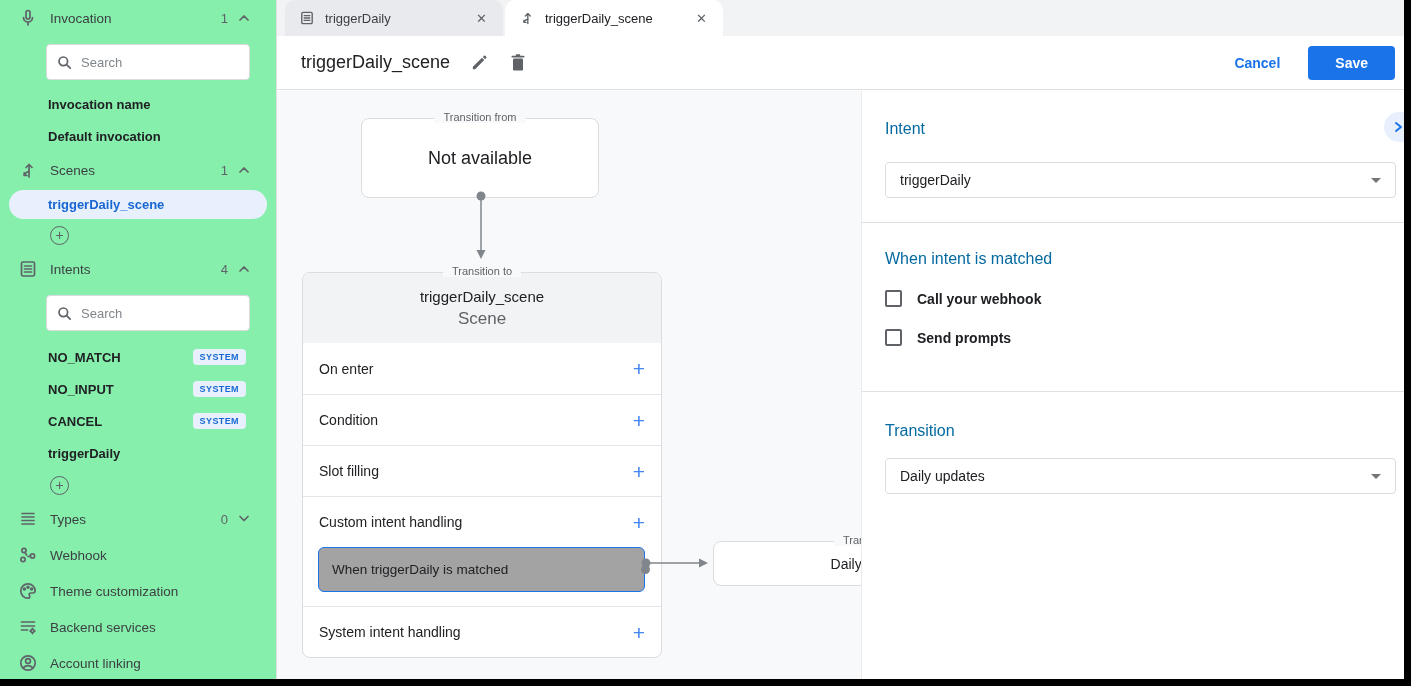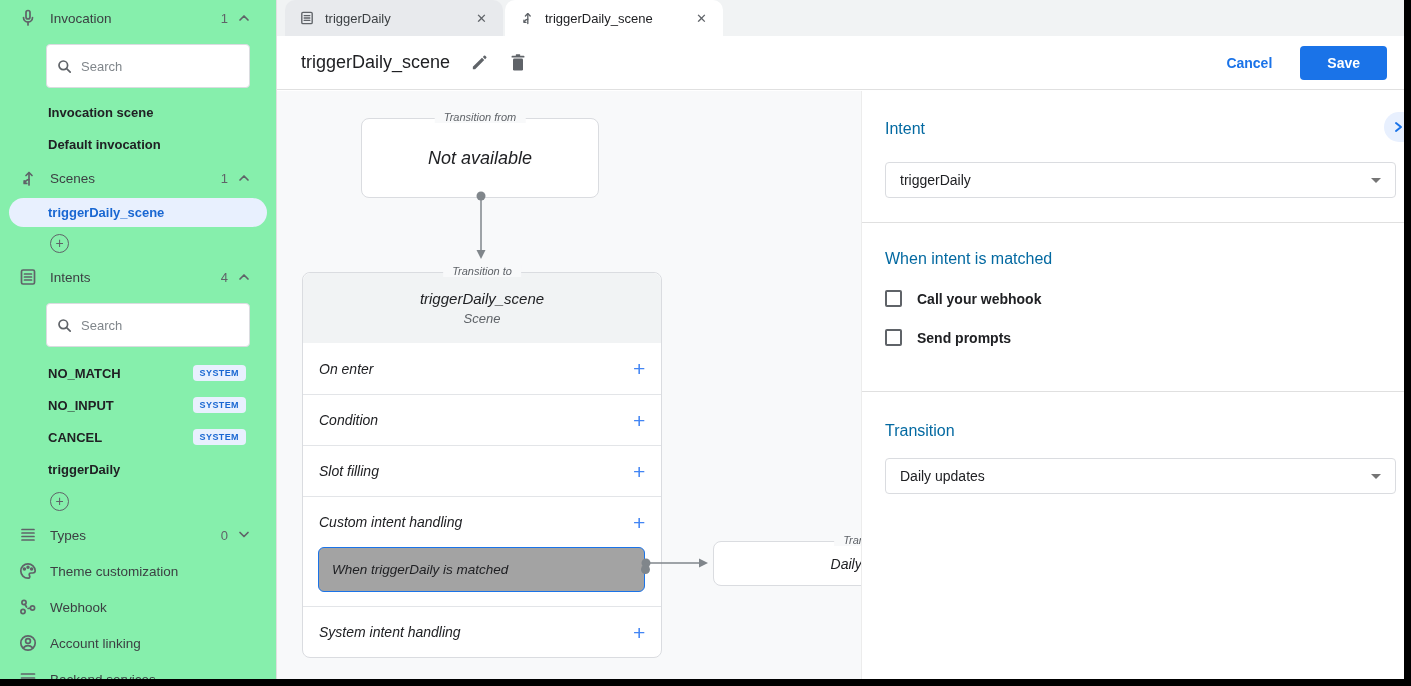--- a/index.html
+++ b/index.html
@@ -12,21 +12,21 @@
   .edge-right  { position:absolute; top:0; bottom:0; right:0; width:7px;  background:#000; z-index:90; }
 
   
   .sidebar { position:absolute; left:0; top:0; bottom:0; width:277px; background:#86efac;
     border-right:1px solid #e0e0e0; font-size:13.5px; z-index:5; }
   .side-head { display:flex; align-items:center; height:36px; padding:0 26px 0 18px; cursor:pointer; }
   .side-head .ic { width:20px; height:20px; margin-right:12px; flex:none; display:flex; align-items:center; justify-content:center; }
   .side-head .lbl { font-size:13.5px; color:#3c4043; }
   .side-head .cnt { margin-left:auto; color:#5f6368; font-size:13px; margin-right:10px; }
   .side-head .chev { width:12px; height:12px; }
-  .search-wrap { margin:8px 26px 8px 46px; height:44px; border:1px solid #dadce0; border-radius:4px;
+  .search-wrap { margin:8px 26px 8px 46px; height:36px; border:1px solid #dadce0; border-radius:4px;
     display:flex; align-items:center; padding:0 10px; background:#fff; }
   .search-wrap svg { flex:none; margin-right:9px; }
   .search-wrap input { border:none; outline:none; width:100%; font-size:13px; color:#202124;
     font-family:"Liberation Sans",sans-serif; background:transparent; }
   .search-wrap input::placeholder { color:#80868b; }
   .side-item { display:flex; align-items:center; height:32px; padding:0 30px 0 48px;
     font-weight:bold; font-size:13px; color:#202124; cursor:pointer; }
   .side-item .badge { margin-left:auto; background:#e8f0fe; color:#1967d2; font-size:9px;
     font-weight:bold; letter-spacing:.4px; padding:3px 7px; border-radius:4px; }
   .side-item-selected { display:flex; align-items:center; height:29px; margin:2px 9px 0 9px;
@@ -50,40 +50,40 @@
   .tab .close { margin-left:auto; color:#5f6368; font-size:13px; padding:2px 4px; cursor:pointer; }
   .tab-inactive { background:#e8eaed; color:#3c4043; margin-right:2px; }
   .tab-active { background:#fff; color:#202124; }
 
   .editor-header { height:54px; background:#fff; border-bottom:1px solid #e0e0e0;
     display:flex; align-items:center; padding:0 16px 0 24px; }
   .doc-title { font-size:18px; color:#202124; }
   .hicon { margin-left:20px; cursor:pointer; display:flex; align-items:center; }
   .btn-cancel { margin-left:auto; color:#1a73e8; font-size:14px; font-weight:bold;
     background:none; border:none; padding:8px 16px; cursor:pointer; font-family:"Liberation Sans",sans-serif; }
-  .btn-save { margin-left:12px; margin-right:8px; background:#1a73e8; color:#fff; font-size:14px; font-weight:bold;
+  .btn-save { margin-left:12px; margin-right:0; background:#1a73e8; color:#fff; font-size:14px; font-weight:bold;
     border:none; border-radius:4px; padding:9px 27px; cursor:pointer; font-family:"Liberation Sans",sans-serif; }
 
   .workspace { position:absolute; top:91px; left:0; right:0; bottom:0; display:flex; }
 
   
-  .canvas { position:relative; width:584px; flex:none; background:#f8f9fa; overflow:hidden;font-style:italic; }
+  .canvas { position:relative; width:584px; flex:none; background:#f8f9fa; overflow:hidden; }
   .legend-box { position:absolute; background:#fff; border:1px solid #dadce0; border-radius:8px; }
   .legend { position:absolute; top:-8px; left:50%; transform:translateX(-50%); background:#f8f9fa;
     padding:0 9px; font-size:11px; color:#5f6368; white-space:nowrap; }
   .from-box { left:84px; top:27px; width:238px; height:80px; display:flex; align-items:center; justify-content:center; }
   .from-box .txt { font-size:18px; color:#202124; }
   .arrow-svg { position:absolute; overflow:visible; }
 
   .scene-card { position:absolute; left:25px; top:181px; width:360px; background:#fff;
     border:1px solid #dadce0; border-radius:8px; }
   .card-header { height:70px; background:#f1f3f4; border-radius:8px 8px 0 0;
     display:flex; flex-direction:column; align-items:center; justify-content:center; }
   .card-title { font-size:15px; color:#202124; }
-  .card-sub { font-size:13px; color:#5f6368; margin-top:4px; }
+  .card-sub { font-size:17px; color:#5f6368; margin-top:4px; }
   .card-row { height:51px; display:flex; align-items:center; padding:0 16px;
     border-top:1px solid #e3e5e8; font-size:14px; color:#202124; }
   .card-row .plus { margin-left:auto; color:#4285f4; font-size:21px; font-weight:400; cursor:pointer; line-height:1; }
   .chip-wrap { padding:0 16px 14px 15px; }
   .handler-chip { position:relative; height:45px; border:1.5px solid #1a73e8; background:#a3a3a3;
     border-radius:6px; display:flex; align-items:center; padding-left:13px; font-size:13.5px; color:#202124; cursor:pointer; }
   .chip-dot { position:absolute; right:-6px; top:50%; margin-top:-4.5px; width:9px; height:9px;
     border-radius:50%; background:#80868b; }
   .target-box { left:436px; top:450px; width:320px; height:45px; display:flex; align-items:center; justify-content:center; }
   .target-box .txt { font-size:14px; color:#202124; white-space:nowrap; }
@@ -142,21 +142,21 @@
 
     <div class="search-wrap">
       <svg width="15" height="15" viewBox="0 0 15 15">
         <circle cx="6.3" cy="6.3" r="4.3" class="icstroke"></circle>
           <line x1="9.6" y1="9.6" x2="13.2" y2="13.2" class="icstroke"></line>
         </svg>
       <input type="text" placeholder="Search" style="">
     </div>
 
     <div class="side-item">
-      <span>Invocation scene</span>
+      <span>Invocation name</span>
     </div>
     <div class="side-item">
       <span>Default invocation</span>
     </div>
 
     <div class="side-head">
       <span class="ic">
         <svg width="20" height="20" viewBox="0 0 20 20">
             <g class="icstroke">
           <line x1="11" y1="17" x2="11" y2="5"></line>
@@ -246,74 +246,74 @@
         <svg width="12" height="12" viewBox="0 0 12 12">
             <polyline points="2,4.5 6,8.5 10,4.5" class="icstroke"></polyline>
           </svg>
       </span>
     </div>
 
     <div class="side-link">
       <span class="ic">
         <svg width="20" height="20" viewBox="0 0 20 20">
             <g class="icstroke">
-          <path d="M10 2.8 a7.2 7.2 0 1 0 0 14.4 c1.2 0 1.8-.8 1.8-1.7 0-.8-.6-1.1-.6-1.9 0-.9.8-1.6 1.8-1.6 h1.6 c1.4 0 2.6-1.1 2.6-2.4 A7.2 7.2 0 0 0 10 2.8 Z"></path>
-          <circle cx="6.4" cy="8" r="0.9" fill="#5f6368"></circle>
-              <circle cx="10" cy="6.2" r="0.9" fill="#5f6368"></circle>
-          <circle cx="13.6" cy="8" r="0.9" fill="#5f6368"></circle>
-            </g>
-          </svg>
-      </span>
-      <span class="lbl">Theme customization</span>
-    </div>
-
-    <div class="side-link">
-      <span class="ic">
-        <svg width="20" height="20" viewBox="0 0 20 20">
-            <g class="icstroke">
           <circle cx="6" cy="5.5" r="2.1"></circle>
               <circle cx="5" cy="14.5" r="2.1"></circle>
               <circle cx="14.5" cy="11" r="2.1"></circle>
           <line x1="7" y1="7.3" x2="8.5" y2="10"></line>
               <line x1="10" y1="11.5" x2="12.4" y2="11.2"></line>
             </g>
           </svg>
       </span>
       <span class="lbl">Webhook</span>
     </div>
 
     <div class="side-link">
       <span class="ic">
         <svg width="20" height="20" viewBox="0 0 20 20">
             <g class="icstroke">
-          <circle cx="10" cy="10" r="7.2"></circle>
-              <circle cx="10" cy="8" r="2.4"></circle>
-          <path d="M5.6 14.6 a5.8 5.8 0 0 1 8.8 0"></path>
-            </g>
-          </svg>
-      </span>
-      <span class="lbl">Account linking</span>
+          <path d="M10 2.8 a7.2 7.2 0 1 0 0 14.4 c1.2 0 1.8-.8 1.8-1.7 0-.8-.6-1.1-.6-1.9 0-.9.8-1.6 1.8-1.6 h1.6 c1.4 0 2.6-1.1 2.6-2.4 A7.2 7.2 0 0 0 10 2.8 Z"></path>
+          <circle cx="6.4" cy="8" r="0.9" fill="#5f6368"></circle>
+              <circle cx="10" cy="6.2" r="0.9" fill="#5f6368"></circle>
+          <circle cx="13.6" cy="8" r="0.9" fill="#5f6368"></circle>
+            </g>
+          </svg>
+      </span>
+      <span class="lbl">Theme customization</span>
     </div>
 
     <div class="side-link">
       <span class="ic">
         <svg width="20" height="20" viewBox="0 0 20 20">
             <g class="icstroke">
           <line x1="3.5" y1="5" x2="16.5" y2="5"></line>
               <line x1="3.5" y1="9" x2="16.5" y2="9"></line>
           <line x1="3.5" y1="13" x2="9.5" y2="13"></line>
           <circle cx="14.5" cy="14" r="1.6"></circle>
           <line x1="14.5" y1="11.4" x2="14.5" y2="12.1"></line>
               <line x1="14.5" y1="15.9" x2="14.5" y2="16.6"></line>
           <line x1="12" y1="14" x2="12.7" y2="14"></line>
               <line x1="16.3" y1="14" x2="17" y2="14"></line>
             </g>
           </svg>
       </span>
       <span class="lbl">Backend services</span>
+    </div>
+
+    <div class="side-link">
+      <span class="ic">
+        <svg width="20" height="20" viewBox="0 0 20 20">
+            <g class="icstroke">
+          <circle cx="10" cy="10" r="7.2"></circle>
+              <circle cx="10" cy="8" r="2.4"></circle>
+          <path d="M5.6 14.6 a5.8 5.8 0 0 1 8.8 0"></path>
+            </g>
+          </svg>
+      </span>
+      <span class="lbl">Account linking</span>
     </div>
   </div>
 
   <div class="main">
 
     <div class="tabstrip">
       <div class="tab tab-inactive">
         <span class="tic">
           <svg width="16" height="16" viewBox="0 0 20 20">
               <g class="icstroke">

